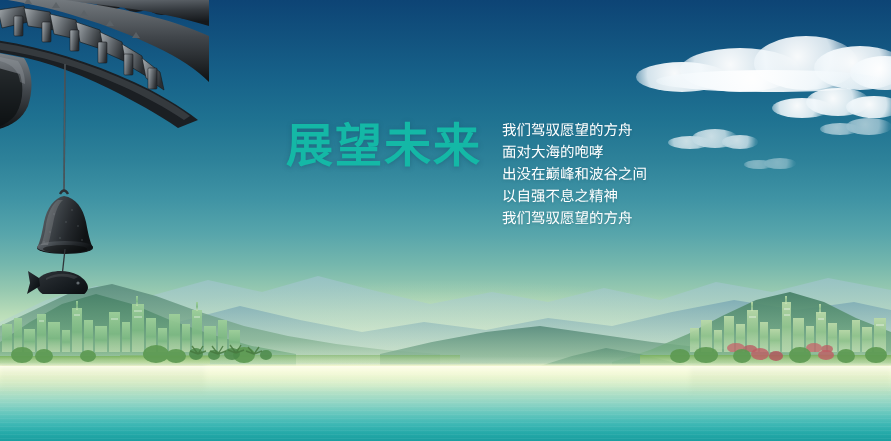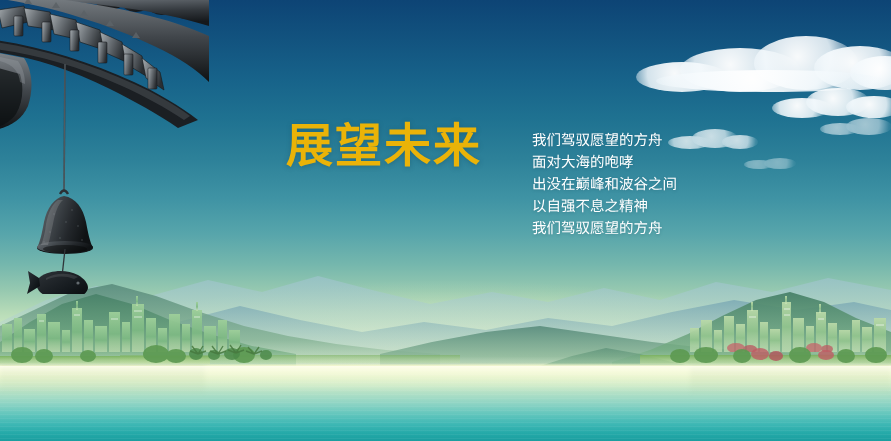--- a/index.html
+++ b/index.html
@@ -128,28 +128,27 @@
   
   .bell-wrap{position:absolute;left:24px;top:64px;width:100px;height:230px;}
   .bell-wrap svg{display:block;}
 
   
   .headline{
     position:absolute;left:286px;top:122px;
     font-family:"DejaVu Sans","Liberation Sans",sans-serif;
     font-size:47px;font-weight:bold;line-height:1;
     letter-spacing:2px;
-    color:#eab308;
+    color:#14b8a6;
     white-space:nowrap;
     text-shadow:0 1px 5px rgba(20,70,90,.35);
   }
   .poem{
-    position:absolute;left:502px;top:129px;
+    position:absolute;left:502px;top:119px;
     width:210px;
-    margin-left:30px;
   }
   .poem-line{
     font-family:"DejaVu Sans","Liberation Sans",sans-serif;
     font-size:14.5px;line-height:22px;font-weight:normal;
     color:#ffffff;
     white-space:nowrap;
     text-shadow:0 1px 3px rgba(30,80,95,.30);
   }
 </style>
 </head>

